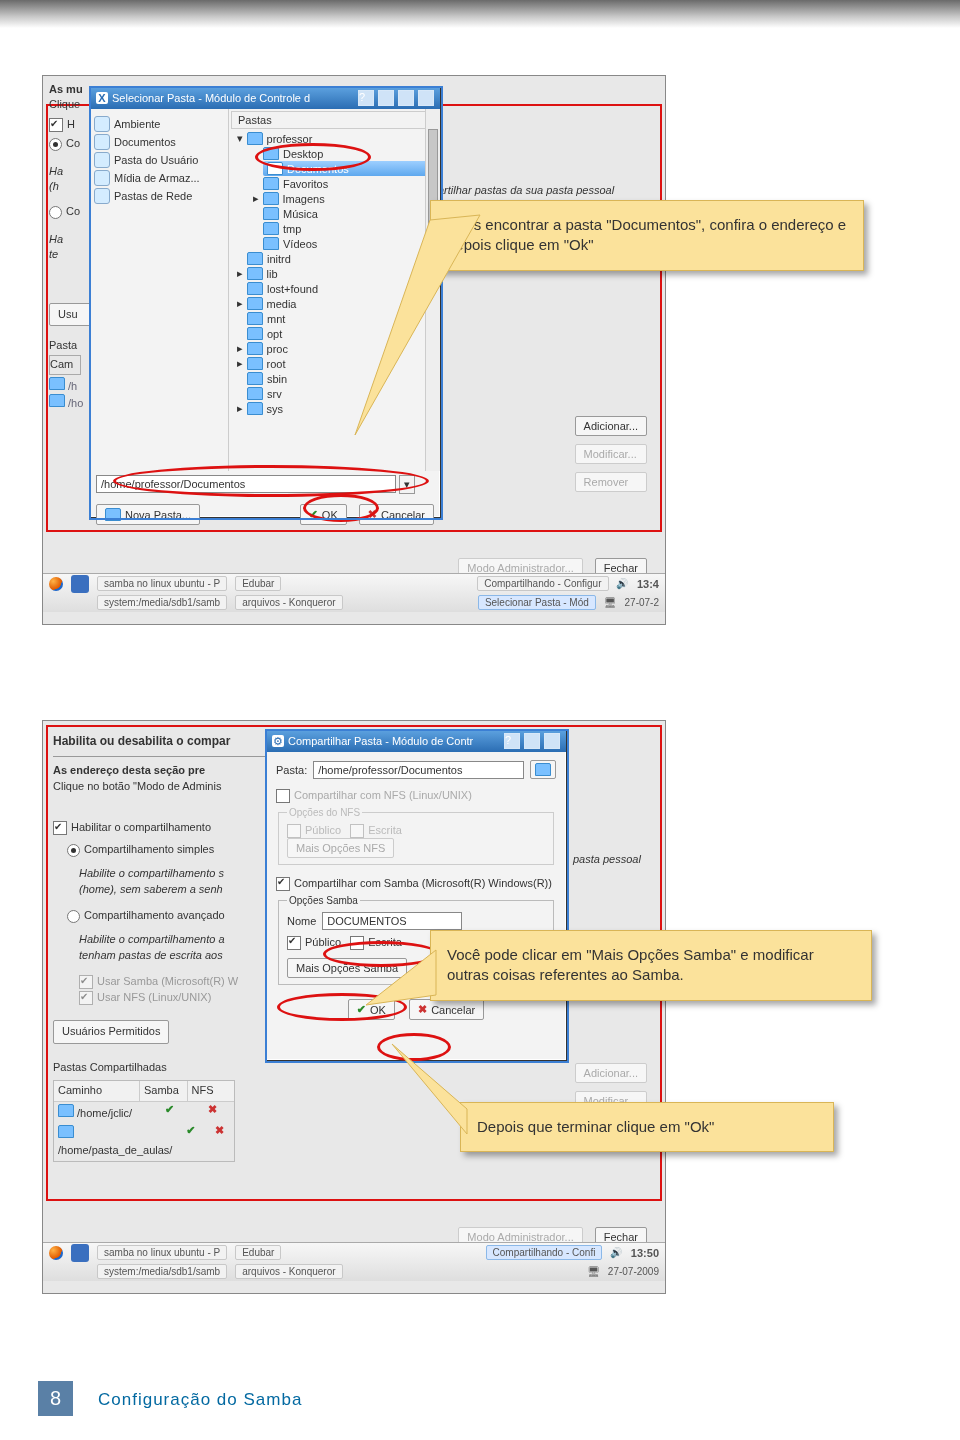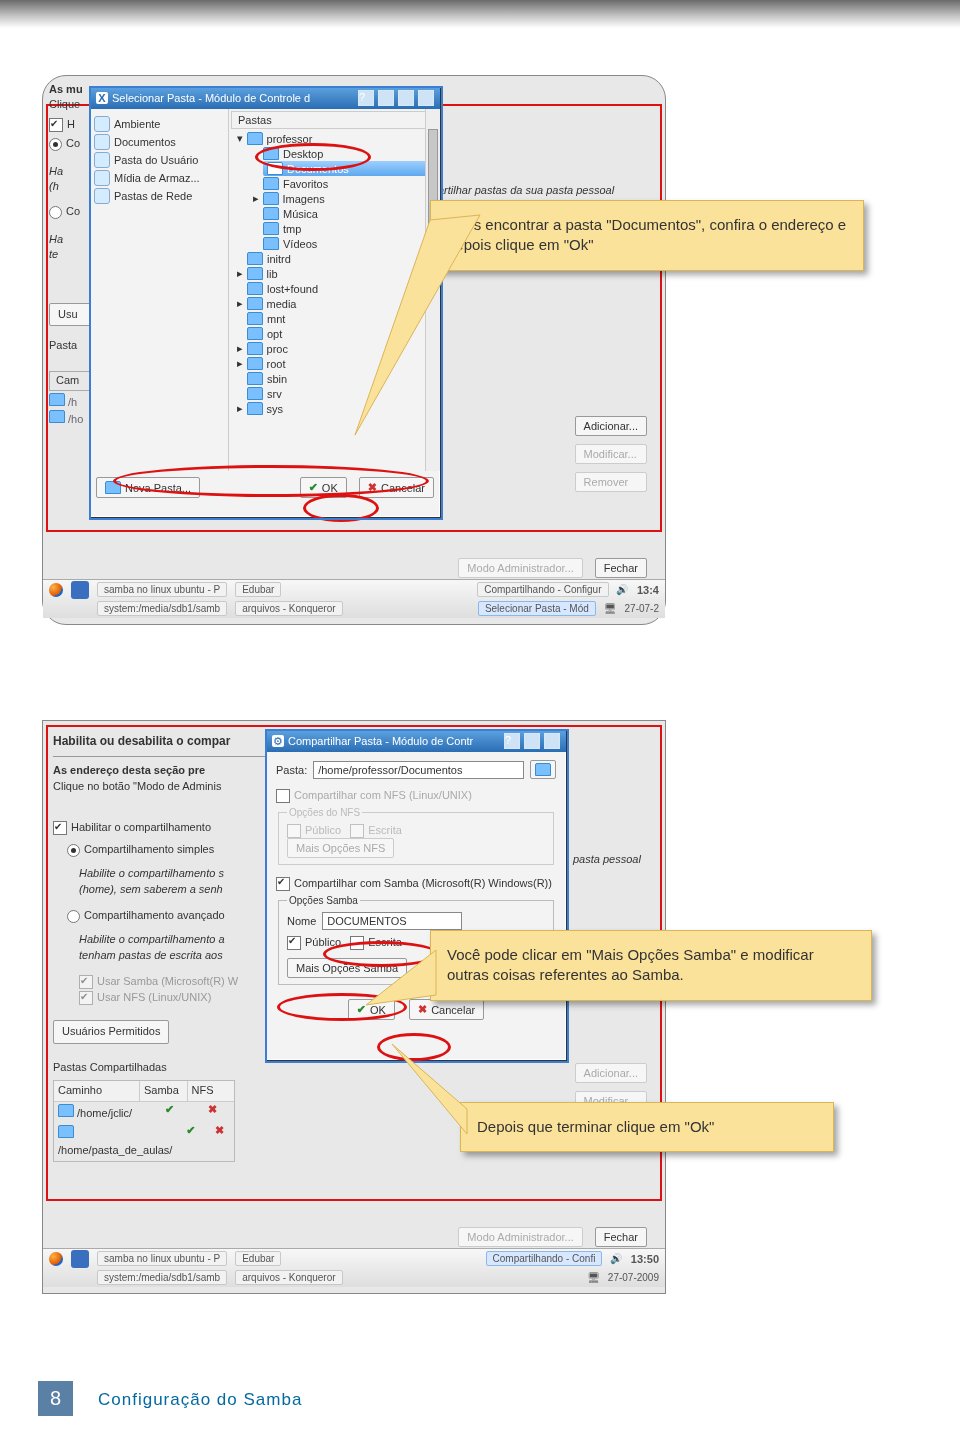--- a/index.html
+++ b/index.html
@@ -1,37 +1,37 @@
 <!DOCTYPE html>
 <html><head>
 <meta charset="utf-8">
 <style>
   body { margin:0; font-family: Verdana, Arial, sans-serif; background:#fff; color:#333; width:960px; }
   .page { position:relative; width:960px; height:1440px; background:#fff; }
   .topbar-grad { height:28px; background:linear-gradient(to bottom,#6a6a6a 0%, #c9c9c9 60%, #fff 100%); }
   .screenshot-wrap { position:relative; background:#e8e8e8; border:1px solid #888; }
   
-  .shot1 { position:absolute; left:42px; top:75px; width:622px; height:548px;border-radius:24px; }
+  .shot1 { position:absolute; left:42px; top:75px; width:622px; height:548px; }
   .shot2 { position:absolute; left:42px; top:720px; width:622px; height:572px; }
   
   .win-title { background:linear-gradient(to bottom,#5da2e0,#2b6db3); color:#fff; font-size:11px; padding:3px 6px; display:flex; align-items:center; gap:4px; }
   .win-title .spacer { flex:1; }
   .win-title .ctl { width:14px; height:14px; background:#cfe3f7; border:1px solid #fff3; display:inline-block; }
   .red-border { position:absolute; border:2px solid #d11; }
   .blue-border { position:absolute; border:2px solid #3b7fd4; }
   .dialog { position:absolute; background:#f3f3f3; border:1px solid #333; box-shadow:0 0 0 1px #fff inset; font-size:11px; }
   .field { background:#fff; border:1px solid #888; padding:2px 4px; font-size:11px; display:inline-block; }
   .btn { display:inline-flex; align-items:center; gap:4px; background:#f6f6f6; border:1px solid #999; padding:3px 8px; font-size:11px; border-radius:2px; }
   .btn .ok{color:#2a8a2a;font-weight:bold;}
   .btn .x{color:#c33;font-weight:bold;}
   .tree-item { display:flex; align-items:center; gap:4px; padding:1px 0; font-size:11px; }
   .folder-ic { width:14px; height:11px; background:#7ac0ff; border:1px solid #3a8dd0; border-radius:2px 2px 0 0; display:inline-block; }
   .places-ic { width:14px; height:14px; display:inline-block; background:#d4ecff; border:1px solid #8ac; border-radius:3px; }
   .sel-row { background:linear-gradient(to bottom,#9dcfff,#5ea8ee); color:#fff; border-radius:2px; padding:1px 4px; }
-  .task-bar { position:absolute; left:0; right:0; bottom:6px; height:38px; background:linear-gradient(to bottom,#f7f7f7 0%,#dedede 100%); border-top:1px solid #aaa; font-size:10px; color:#555; }
+  .task-bar { position:absolute; left:0; right:0; bottom:12px; height:38px; background:linear-gradient(to bottom,#f7f7f7 0%,#dedede 100%); border-top:1px solid #aaa; font-size:10px; color:#555; }
   .task-bar .row { display:flex; align-items:center; gap:8px; height:50%; padding:0 6px; }
   .task-pill { background:#f2f2f2; border:1px solid #c8c8c8; padding:1px 6px; border-radius:2px; }
   .ff-icon{width:14px;height:14px;border-radius:50%;background:radial-gradient(circle at 30% 30%,#ffb347,#e05a00 60%,#1e66c9 62%);display:inline-block;}
   .kmenu{width:18px;height:18px;background:#3a6fbf;border-radius:3px;display:inline-block;}
   .clock{font-weight:bold;font-size:11px;}
   
   .callout { position:absolute; background:#fbe29b; border:1px solid #d9b556; padding:14px 16px; font-size:15px; line-height:1.35; box-shadow:4px 4px 6px rgba(0,0,0,0.35); font-family:Arial,sans-serif; color:#333; }
   
   .pg-num { position:absolute; left:38px; bottom:24px; background:#5a80a6; color:#fff; font-size:20px; padding:6px 12px; font-family:Arial; }
   .pg-footer-title { position:absolute; left:98px; bottom:30px; font-size:17px; color:#0369a1; letter-spacing:1px; font-family:Arial; }
@@ -62,21 +62,21 @@
       <div style="margin-top:4px;"><span class="radio on"></span><span>Co</span></div>
       <div style="margin-top:12px;font-style:italic;">Ha</div>
       <div style="font-style:italic;">(h</div>
       <div style="margin-top:10px;"><span class="radio"></span><span>Co</span></div>
       <div style="margin-top:12px;font-style:italic;">Ha</div>
       <div style="font-style:italic;">te</div>
       <div class="btn" style="margin-top:40px;width:24px;">
           <span>Usu</span>
         </div>
       <div style="margin-top:12px;">Pasta</div>
-      <div style="border:1px solid #aaa;padding:1px 6px;margin-top:18px;width:30px;">Cam</div>
+      <div style="border:1px solid #aaa;padding:1px 0;margin-top:2px;width:30px;">Cam</div>
       <div style="color:#667;padding-top:2px;"><span class="folder-ic"></span> <span>/h</span></div>
       <div style="color:#667;"><span class="folder-ic"></span> <span>/ho</span></div>
     </div>
     <div style="position:absolute;left:395px;top:108px;font-size:11px;font-style:italic;">artilhar pastas da sua pasta pessoal</div>
 
     <div style="position:absolute;right:18px;top:340px;display:flex;flex-direction:column;gap:8px;">
       <span class="btn">Adicionar...</span>
       <span class="btn disabled-btn">Modificar...</span>
       <span class="btn disabled-btn">Remover</span>
     </div>
@@ -208,20 +208,24 @@
                 <span>sys</span>
               </div>
           </div>
 
           <div style="position:absolute;right:0;top:0;bottom:0;width:14px;background:#eee;border-left:1px solid #ccc;">
             <div style="position:absolute;top:20px;left:2px;right:2px;height:110px;background:#c7c7c7;border:1px solid #999;"></div>
           </div>
         </div>
       </div>
 
+      <div style="padding:4px 6px;">
+        <span class="field" style="width:290px;">/home/professor/Documentos</span>
+        <span style="display:inline-block;border:1px solid #999;padding:2px 4px;">▾</span>
+      </div>
 
       <div style="display:flex;gap:12px;padding:6px;justify-content:flex-start;align-items:center;">
         <span class="btn">
             <span class="folder-ic"></span>
             <span>Nova Pasta...</span>
           </span>
         <span style="flex:1"></span>
         <span class="btn">
             <span class="ok">✔</span>
             <span>OK</span>

